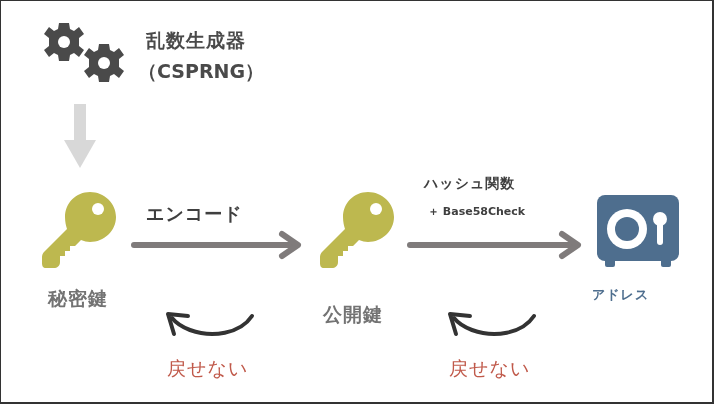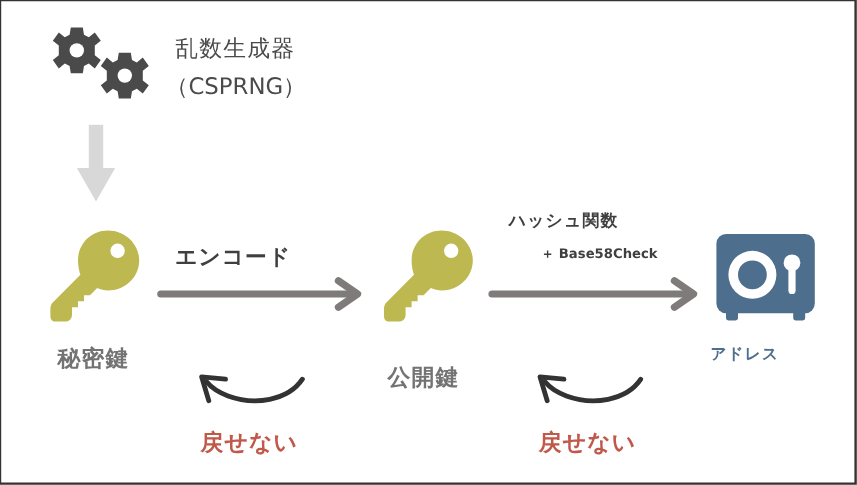--- a/index.html
+++ b/index.html
@@ -2,28 +2,28 @@
 <html><head>
 <meta charset="utf-8">
 <style>
   html, body { margin:0; padding:0; }
   body { width:714px; height:404px; position:relative; background:#ffffff; overflow:hidden;
          font-family:"DejaVu Sans", "Liberation Sans", sans-serif; }
   .frame { position:absolute; left:0; top:0; width:711px; height:401px;
            border-left:1px solid #333; border-top:1px solid #333;
            border-right:2px solid #333; border-bottom:2px solid #333; box-sizing:content-box; }
   .abs { position:absolute; }
-  .gen-title { left:146px; top:28px; font-size:19px; font-weight:normal; color:#4a4a4a; letter-spacing:1px; }
-  .gen-sub { left:138px; top:59px; font-size:19px; font-weight:normal; color:#4a4a4a;text-align:center; }
+  .gen-title { left:146px; top:28px; font-size:19px; font-weight:bold; color:#4a4a4a; letter-spacing:1px; }
+  .gen-sub { left:138px; top:59px; font-size:19px; font-weight:bold; color:#4a4a4a;text-align:center; }
   .key-label { font-size:19px; font-weight:bold; color:#737373; letter-spacing:1px; }
   .addr-label { font-size:13px; font-weight:bold; color:#4e6e8e; letter-spacing:1px; }
   .arrow-label { font-size:18px; font-weight:bold; color:#3f3f3f; letter-spacing:1px; }
   .hash-title { font-size:14px; font-weight:bold; color:#3f3f3f; letter-spacing:1px; }
-  .hash-sub { font-size:11px; font-weight:bold; color:#3f3f3f; text-align:right; line-height:14px; }
-  .nogo { font-size:19px; font-weight:bold; color:#c0594a; letter-spacing:1px; }
+  .hash-sub { font-size:11px; font-weight:bold; color:#3f3f3f; text-align:left; line-height:14px; }
+  .nogo { font-size:19px; font-weight:normal; color:#c0594a; letter-spacing:1px; }
 </style>
 </head>
 <body>
 
 <div class="frame"></div>
 
 <svg class="abs" style="left:40px;top:20px" width="92" height="70" viewBox="0 0 92 70">
   <g fill="#4a4a4a">
     <g transform="translate(24,22)">
       <path d="M-5,-19 L5,-19 L6,-13 L10,-11 L15,-15 L20,-8 L15,-4 L15,4 L20,8 L15,15 L10,11 L6,13 L5,19 L-5,19 L-6,13 L-10,11 L-15,15 L-20,8 L-15,4 L-15,-4 L-20,-8 L-15,-15 L-10,-11 L-6,-13 Z"></path>

